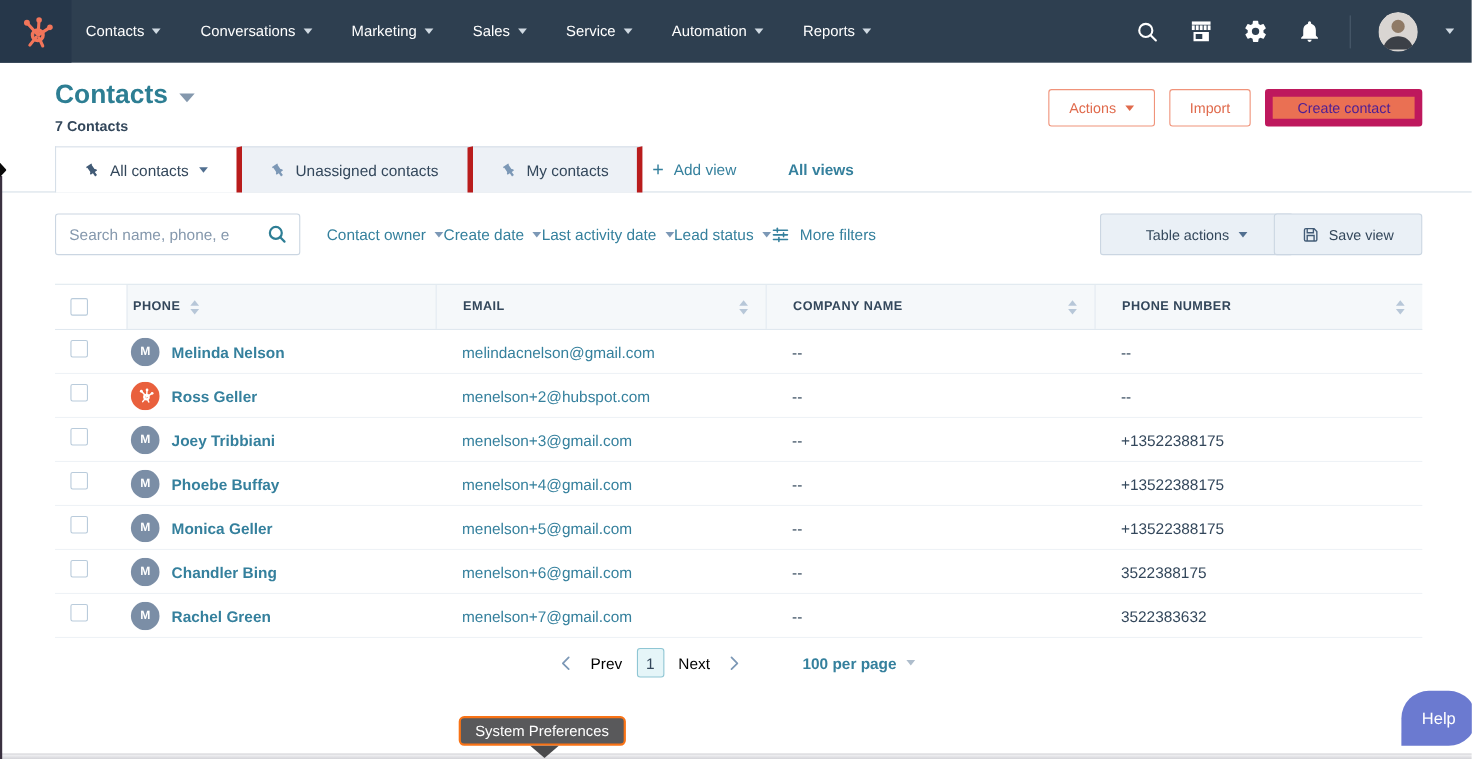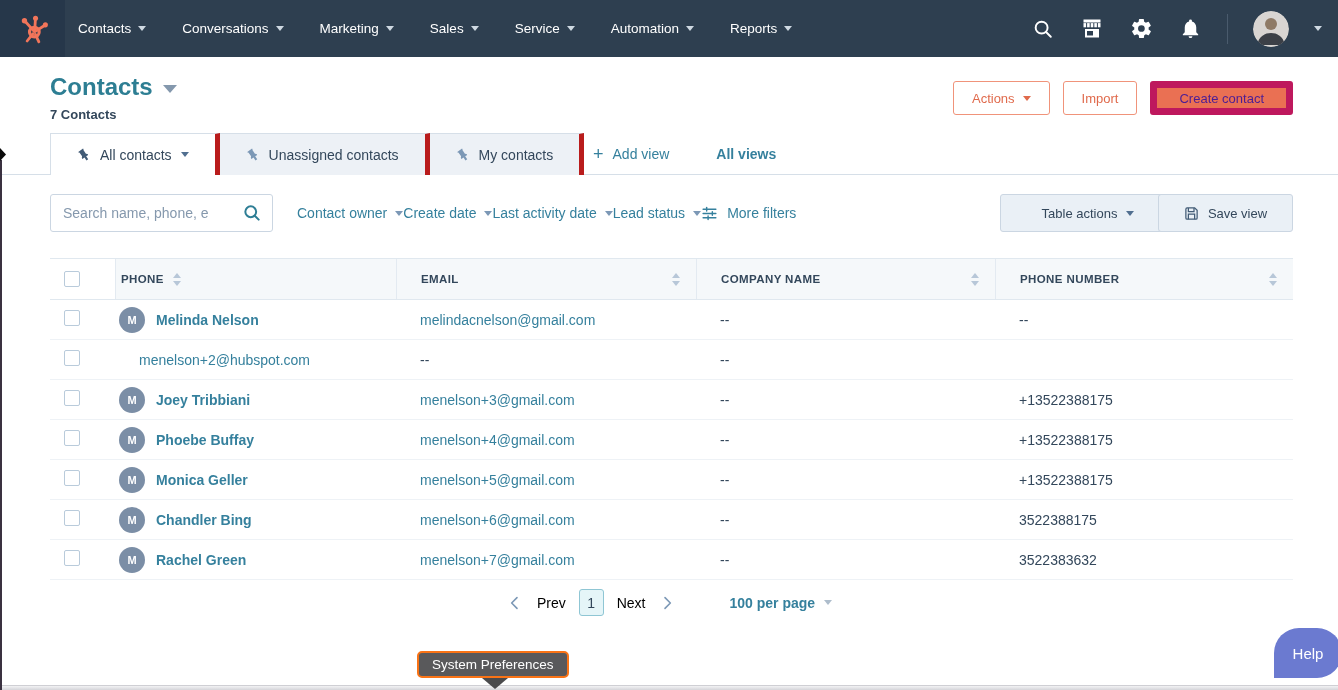--- a/index.html
+++ b/index.html
@@ -322,20 +322,38 @@
         <span class="avatar-circle">M</span>
         <a class="link name">Melinda Nelson</a>
       </div>
     <div class="cell-pad"><a class="link">melindacnelson@gmail.com</a></div>
     <div class="cell-pad">--</div>
     <div class="cell-pad">--</div>
   </div>
 
   <div class="t-row">
     <div class="cell-cb"><span class="cb"></span></div>
+    <div class="cell-name">
+      <span class="avatar-circle hs">
+        <svg width="15" height="15" viewBox="0 0 24 24">
+          <g stroke="#fff" stroke-width="2.2" stroke-linecap="round" fill="none">
+            <line x1="12.7" y1="13.6" x2="6.2" y2="6.4"></line>
+              <line x1="13.3" y1="13" x2="13.8" y2="4.8"></line>
+              <line x1="13.5" y1="14" x2="20.6" y2="9.4"></line>
+              <line x1="12" y1="15.5" x2="7.6" y2="21"></line>
+              <line x1="13.8" y1="16" x2="16.4" y2="21.6"></line>
+          </g>
+          <circle cx="13" cy="14.3" r="3.6" fill="none" stroke="#fff" stroke-width="2.6"></circle>
+          <circle cx="5.6" cy="5.8" r="2.1" fill="#fff"></circle>
+            <circle cx="13.9" cy="3.9" r="2" fill="#fff"></circle>
+            <circle cx="21.3" cy="8.9" r="2" fill="#fff"></circle>
+        </svg>
+      </span>
+      <a class="link name">Ross Geller</a>
+    </div>
     <div class="cell-pad"><a class="link">menelson+2@hubspot.com</a></div>
     <div class="cell-pad">--</div>
     <div class="cell-pad">--</div>
   </div>
 
   <div class="t-row">
     <div class="cell-cb"><span class="cb"></span></div>
     <div class="cell-name">
         <span class="avatar-circle">M</span>
         <a class="link name">Joey Tribbiani</a>

